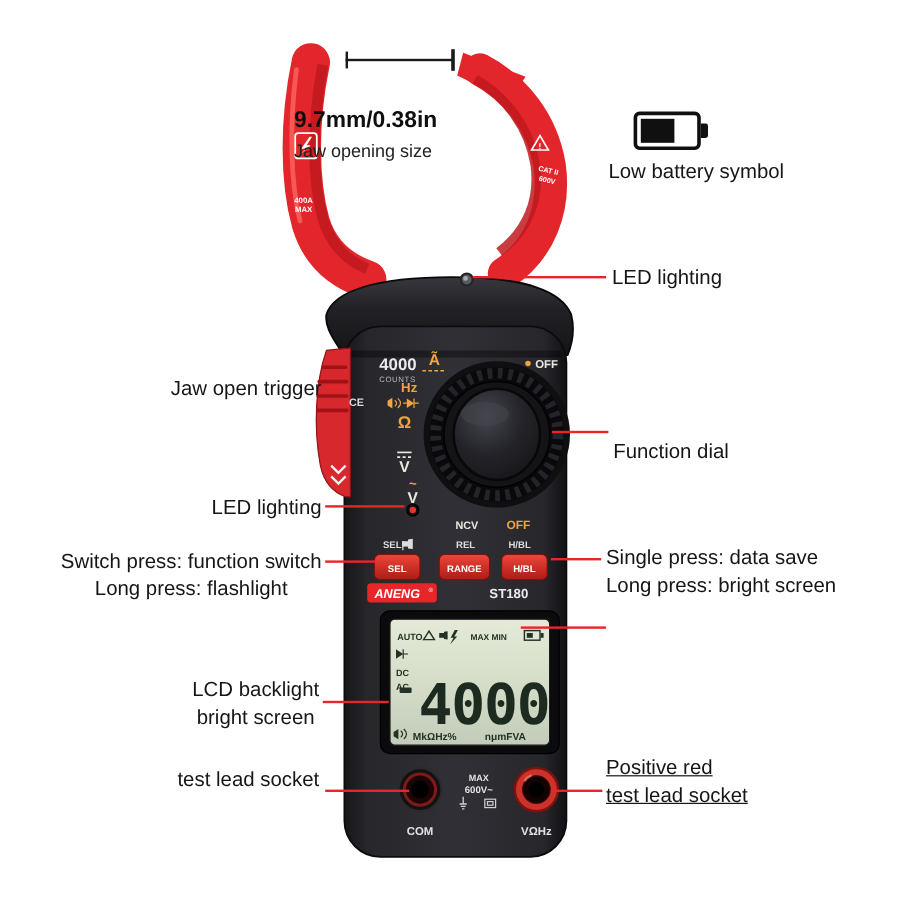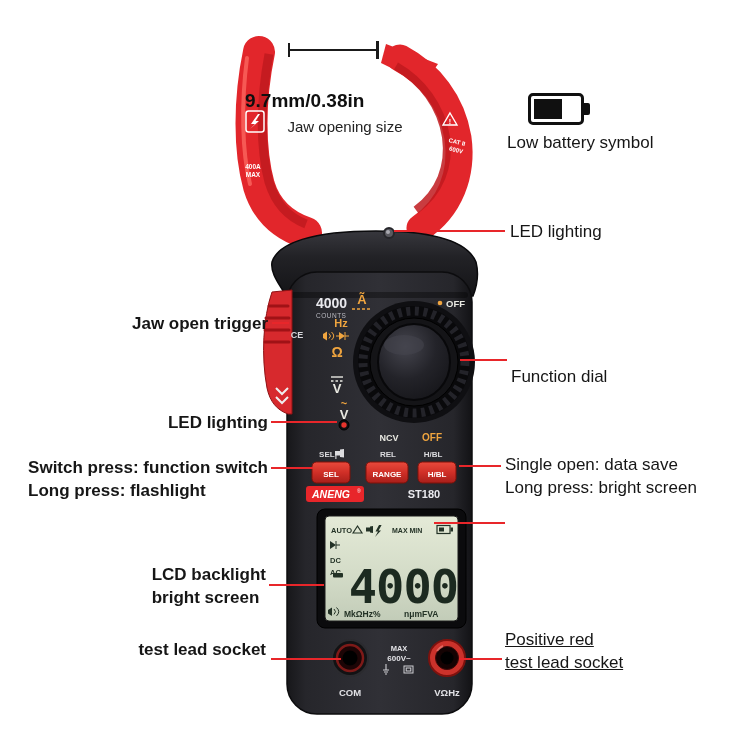--- a/index.html
+++ b/index.html
@@ -2,26 +2,26 @@
 <html><head>
 <meta charset="utf-8">
 <style>
   * { margin:0; padding:0; box-sizing:border-box; }
   html,body { width:750px; height:750px; background:#fff; }
   body { font-family:"Liberation Sans",sans-serif; position:relative; overflow:hidden; }
   .stage { position:absolute; inset:0; width:750px; height:750px; background:#fff; }
   svg.device { position:absolute; left:0; top:0; font-family:"Liberation Sans",sans-serif; }
 
   .callout { position:absolute; color:#161616; font-size:17px; line-height:23px; white-space:nowrap; }
-  .right-align { text-align:left;font-weight:bold; }
+  .right-align { text-align:center; }
   .lead { position:absolute; height:2px; background:#e8262a; }
 
   .dim-value { position:absolute; left:245px; top:90px; width:200px; text-align:left;
                font-size:19px; font-weight:bold; color:#0f0f0f; }
-  .dim-caption { position:absolute; left:245px; top:118px; width:200px; text-align:center;
+  .dim-caption { position:absolute; left:245px; top:118px; width:200px; 
                  font-size:15px; color:#222; }
 
   .ruler { position:absolute; left:288px; top:41px; width:91px; height:18px; }
   .ruler .bar { position:absolute; left:0; right:1px; top:8px; height:2px; background:#1a1a1a; }
   .ruler .tickL { position:absolute; left:0; top:2px; width:2px; height:14px; background:#1a1a1a; }
   .ruler .tickR { position:absolute; right:0; top:0; width:3px; height:18px; background:#1a1a1a; }
 
   .battery { position:absolute; left:528px; top:93px; width:56px; height:32px;
              border:3px solid #101010; border-radius:5px; background:#fff; }
   .battery .fill { position:absolute; left:3px; top:3px; bottom:3px; width:28px; background:#101010; }
@@ -272,21 +272,21 @@
   <div class="callout" style="left:511px; top:365px;">Function dial</div>
 
   <div class="callout right-align" style="right:482px; top:411px;">LED lighting</div>
 
   <div class="callout right-align" style="right:482px; top:456px;">
     <div>Switch press: function switch</div>
     <div>Long press: flashlight</div>
   </div>
 
   <div class="callout" style="left:505px; top:453px;">
-    <div>Single open: data save</div>
+    <div>Single press: data save</div>
     <div>Long press: bright screen</div>
   </div>
 
 
   <div class="callout right-align" style="right:484px; top:563px;">
     <div>LCD backlight</div>
     <div>bright screen</div>
   </div>
 
   <div class="callout right-align" style="right:484px; top:638px;">

